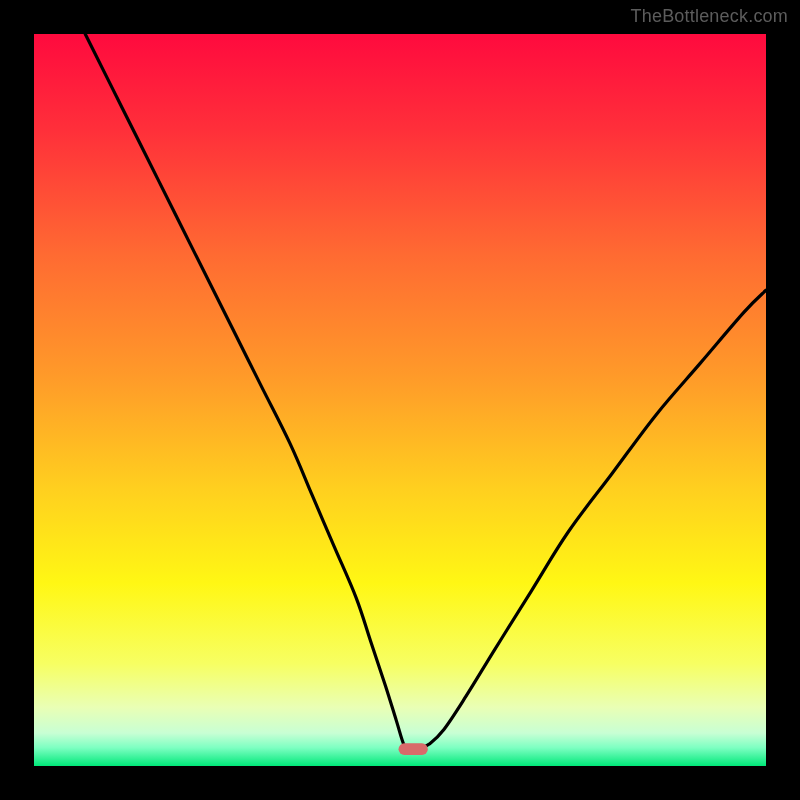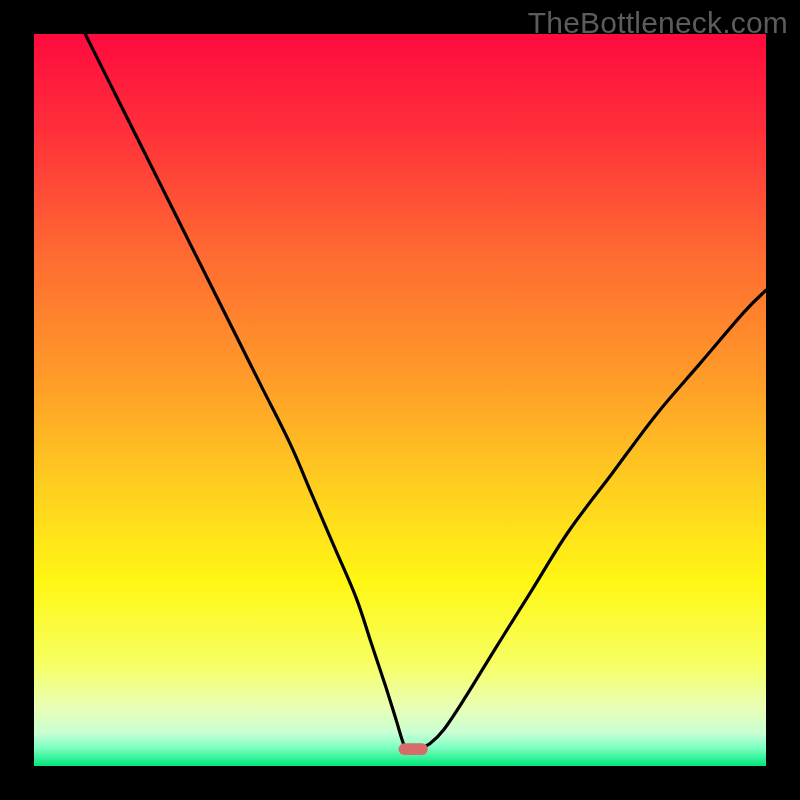--- a/index.html
+++ b/index.html
@@ -28,21 +28,21 @@
     
   }
   svg {
     display: block;
   }
   .watermark {
     position: absolute;
     top: 6px;
     right: 12px;
     color: #5c5c5c;
-    font-size: 30px;
+    font-size: 18px;
     font-family: Arial, Helvetica, sans-serif;
     letter-spacing: 0.2px;
   }
 </style>
 </head>
 <body>
 
 <div class="frame">
   <div class="plot">
     <svg id="chart-svg" width="732" height="732" viewBox="0 0 732 732">

